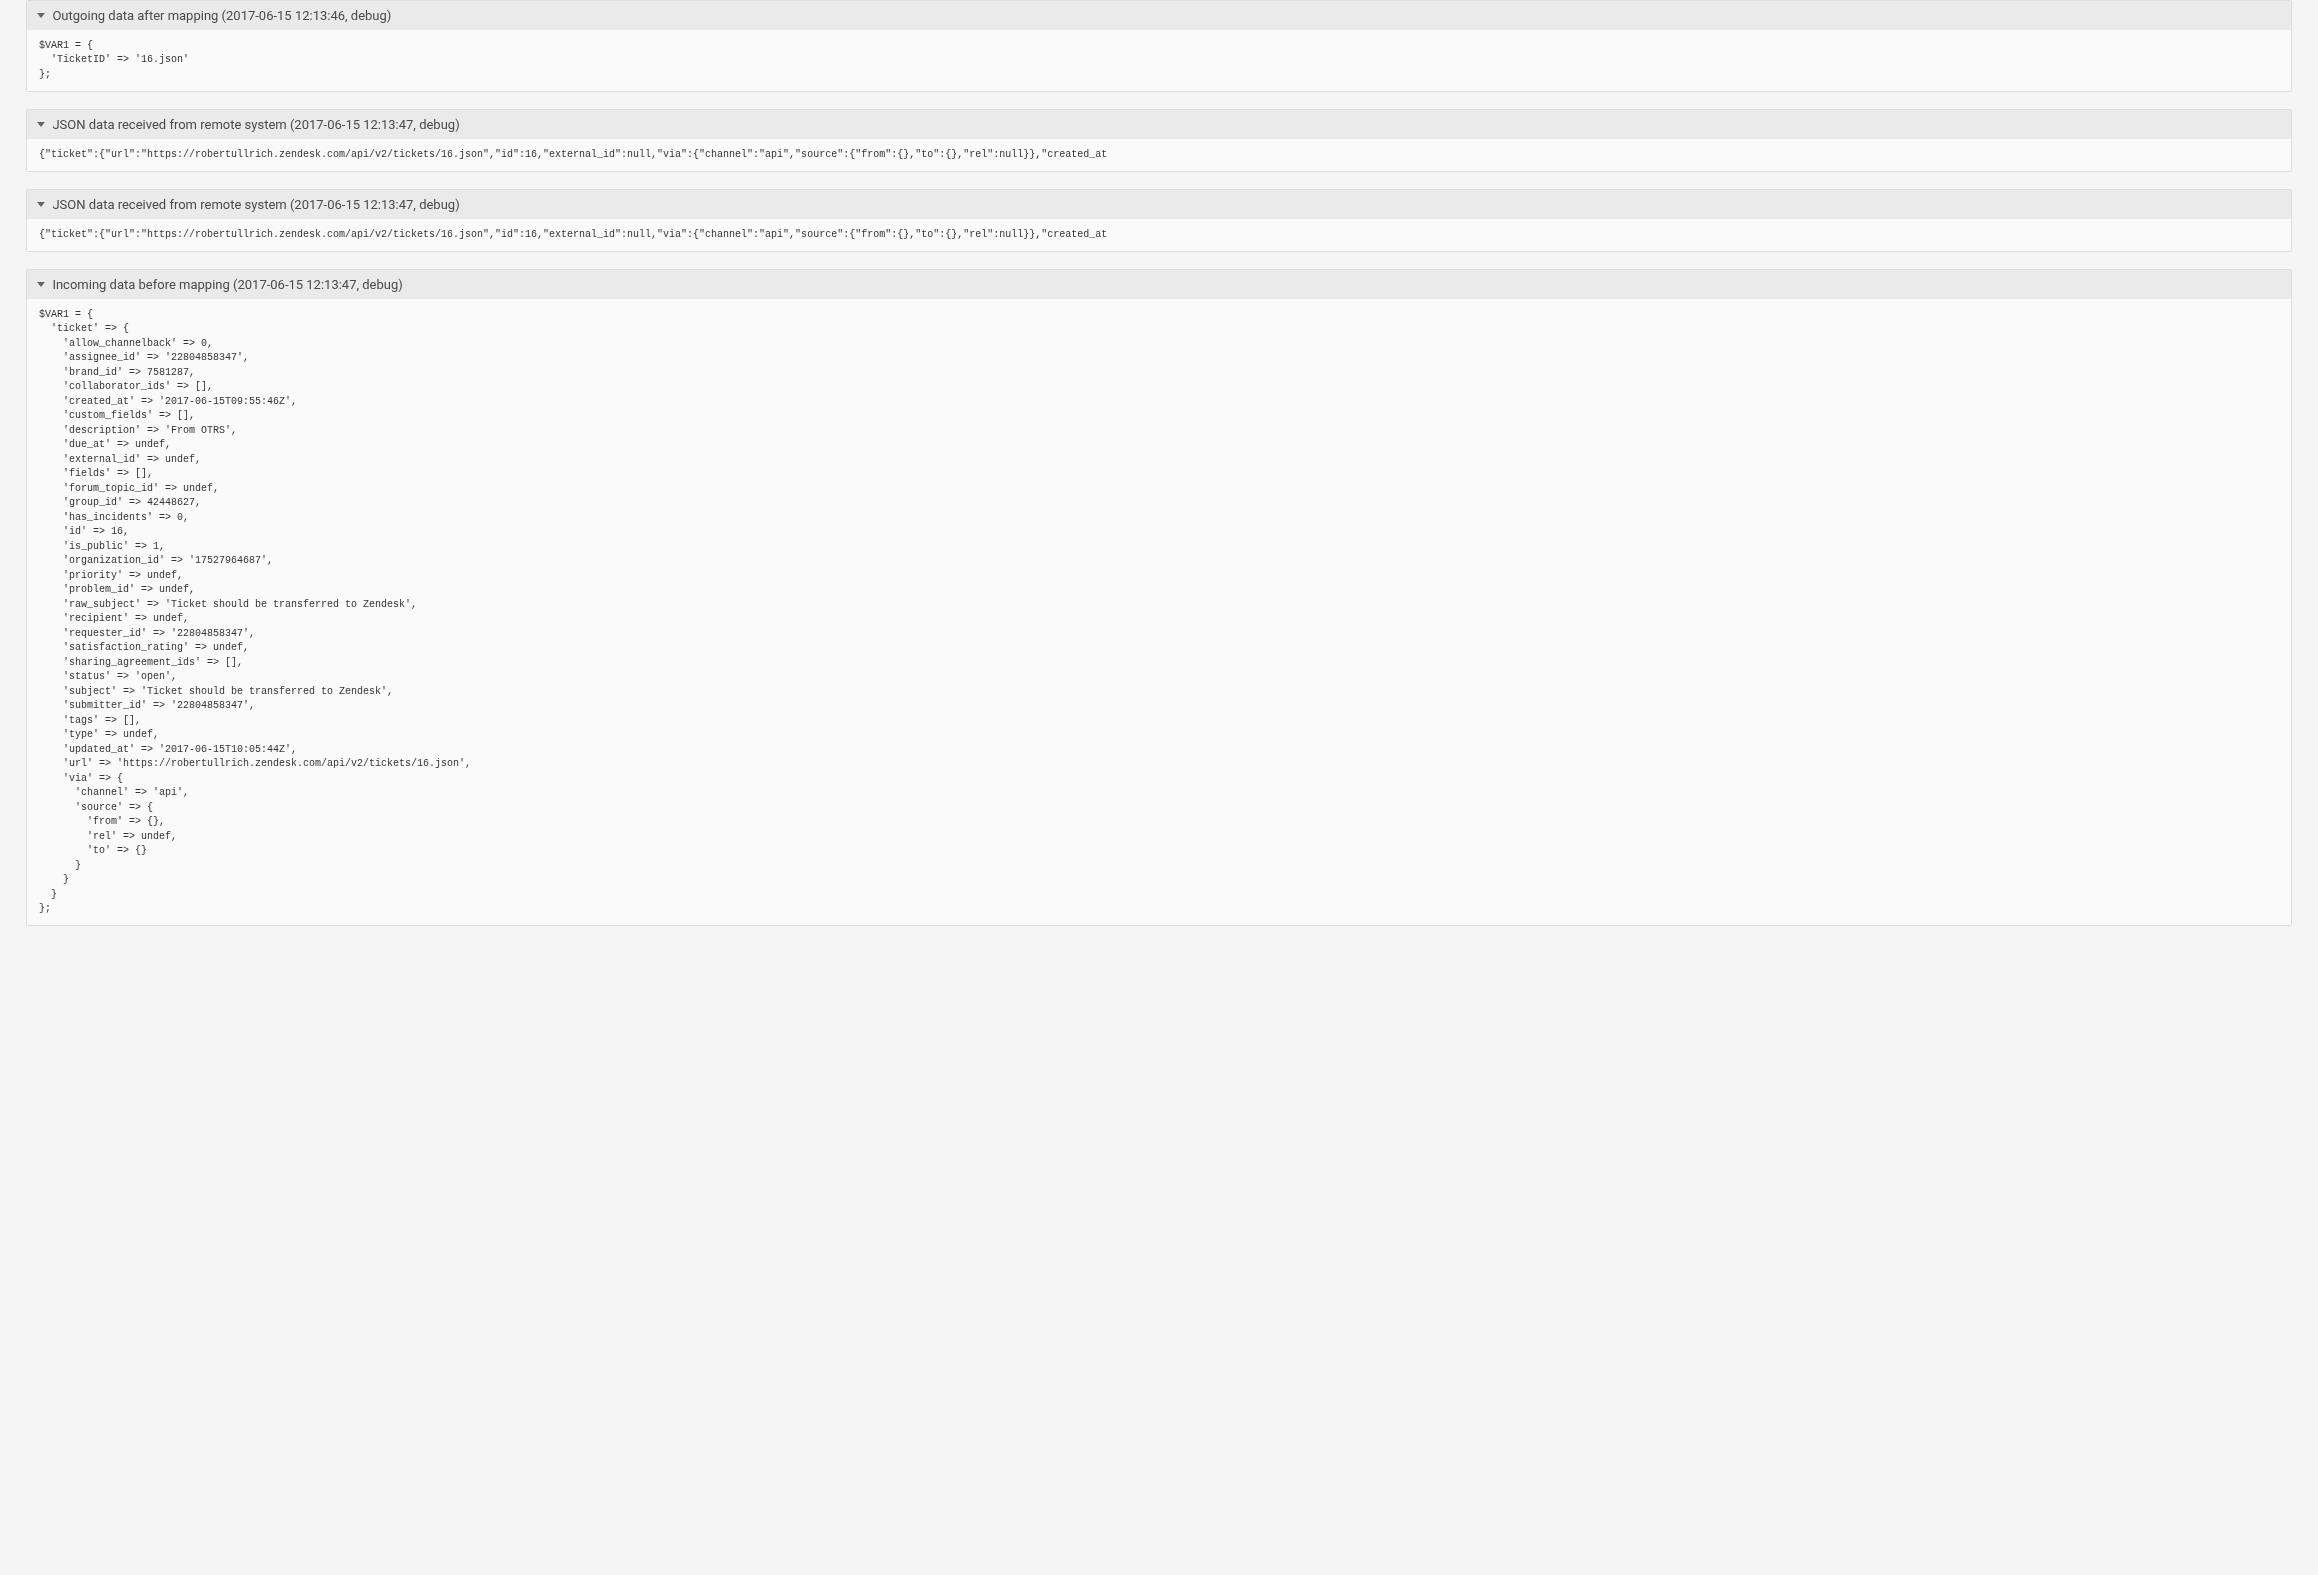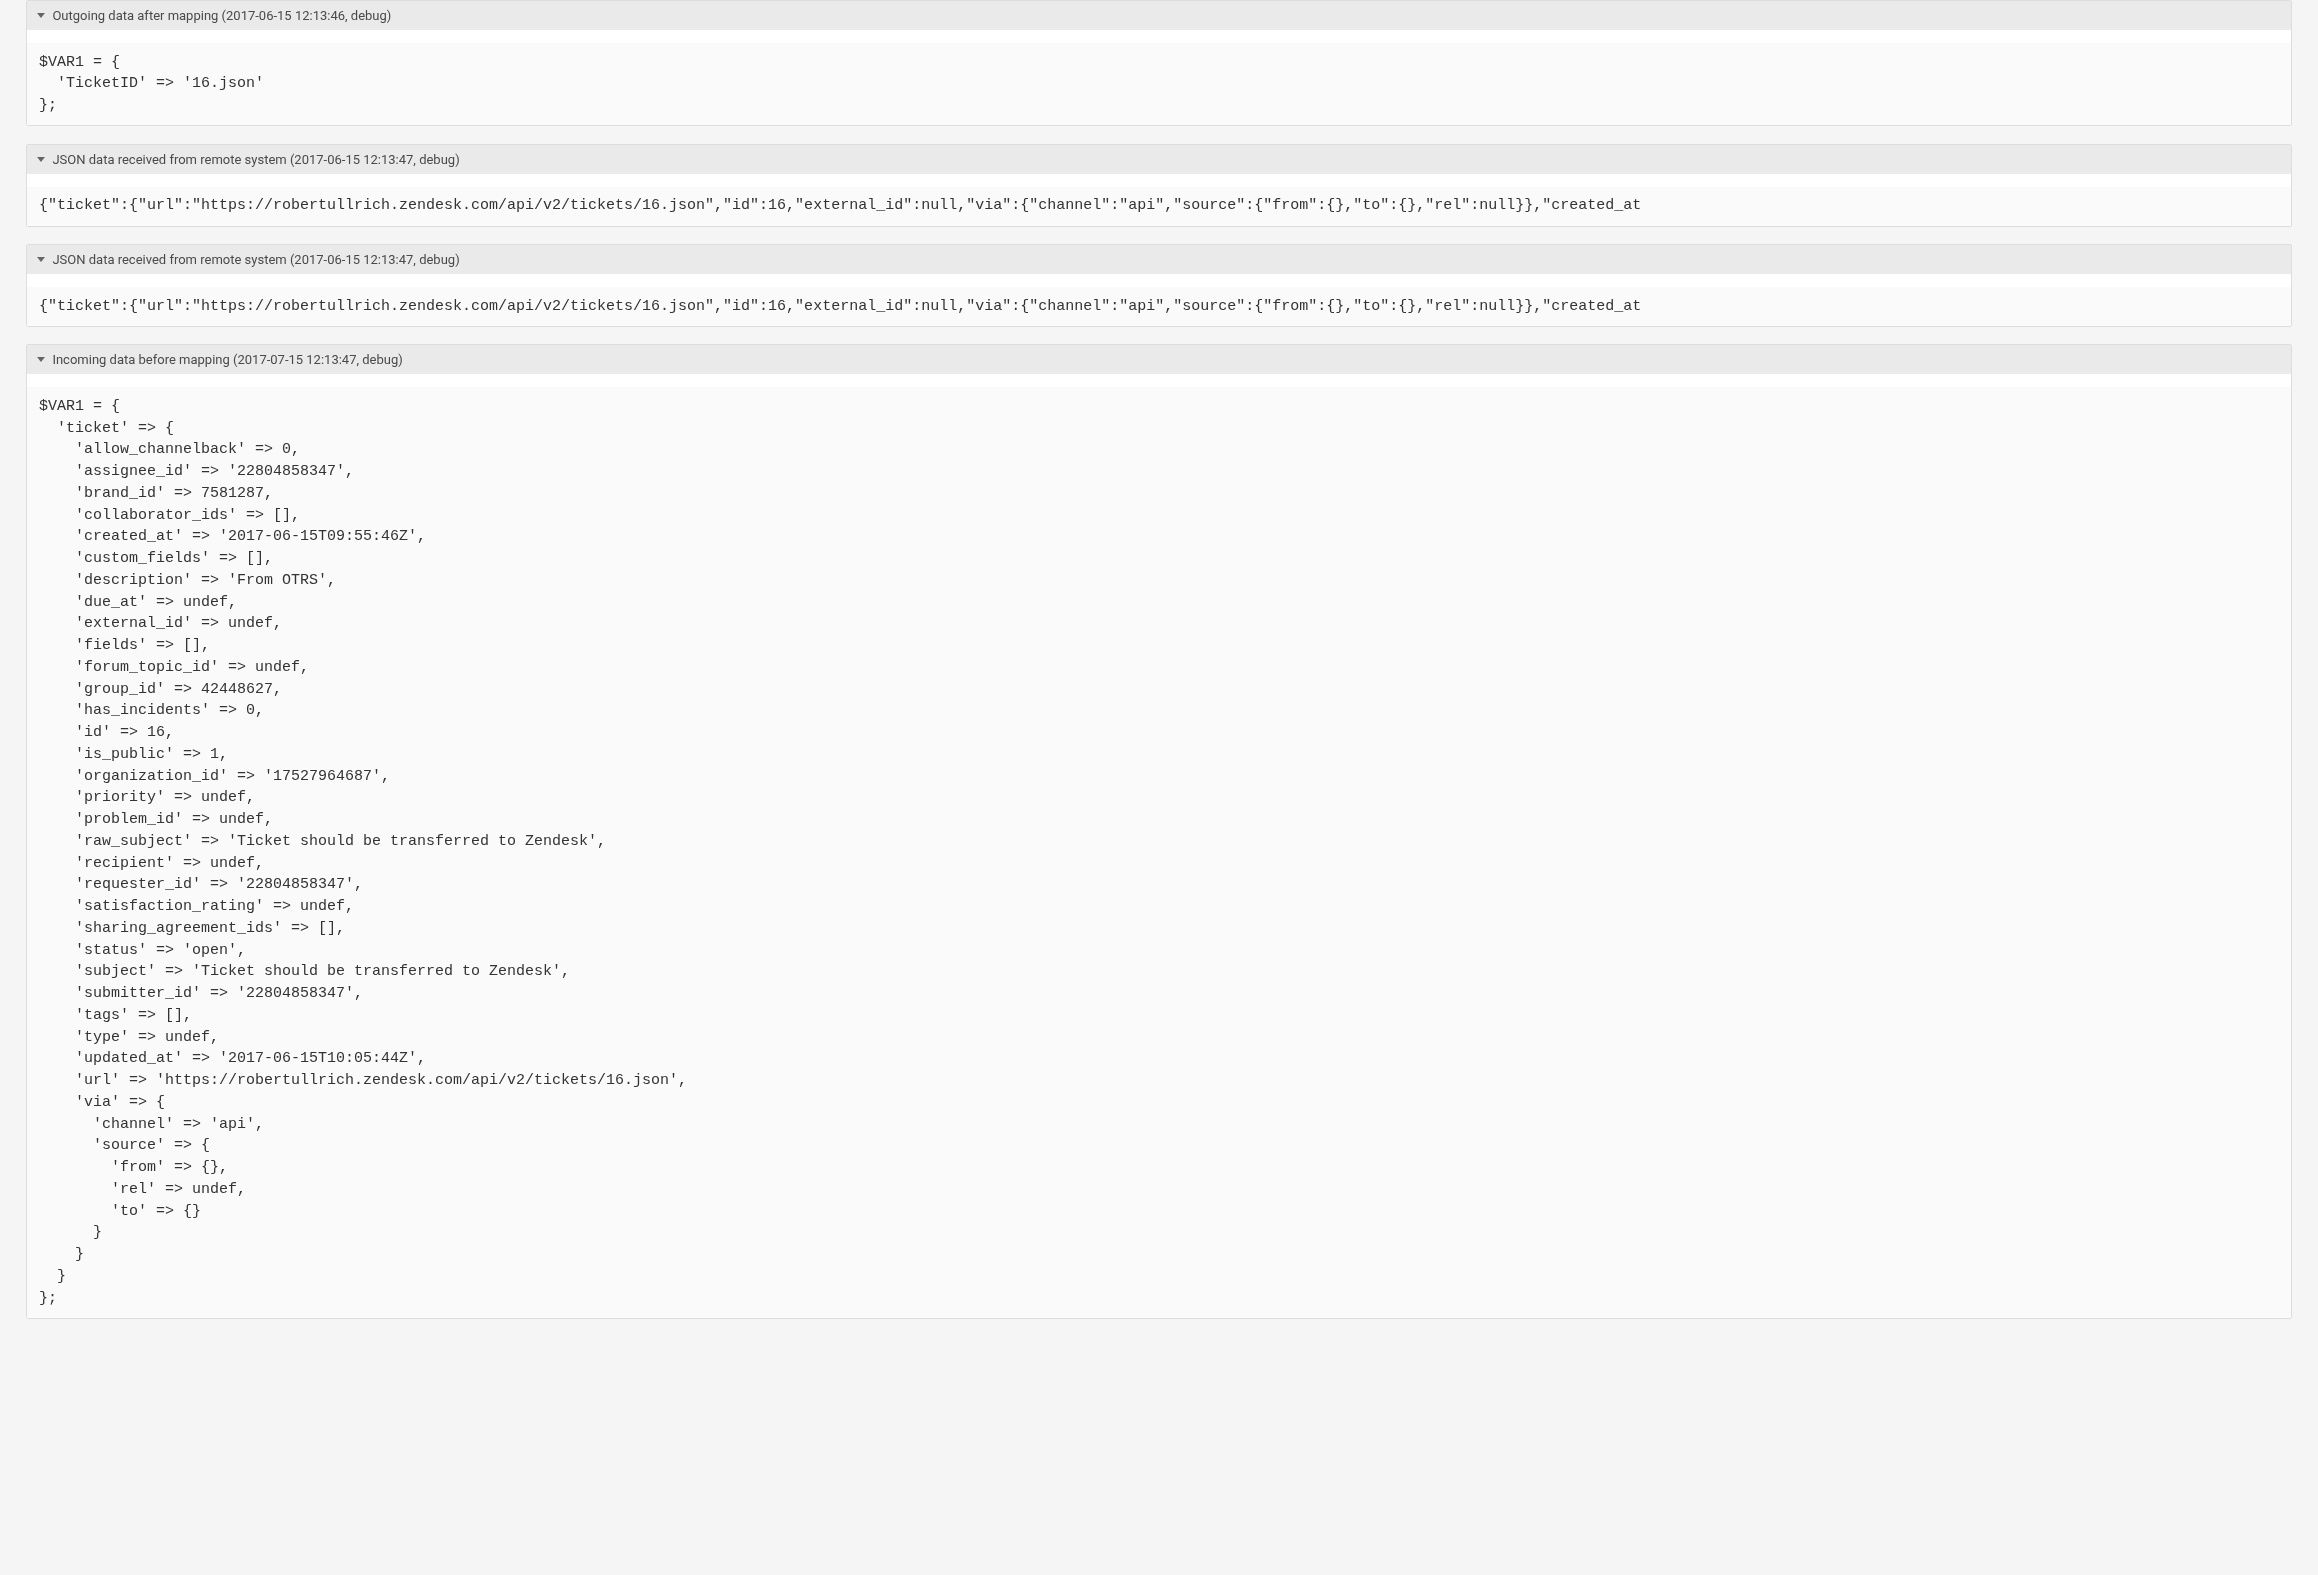--- a/index.html
+++ b/index.html
@@ -37,27 +37,26 @@
       width: 0;
       height: 0;
       border-left: 4.3px solid transparent;
       border-right: 4.3px solid transparent;
       border-top: 5.2px solid #666;
       display: inline-block;
     }
     .panel-body {
       padding: 8.6px 12px;
       font-family: "Courier New", Courier, monospace;
-      font-size: 15px;
+      font-size: 10px;
       white-space: pre;
       overflow-x: hidden;
       color: #333;
       background: #fafafa;
       line-height: 1.45;
-      margin-top: 13px;
     }
   </style>
 </head>
 <body>
 
 <div class="container">
 
   <div class="panel">
     <div class="panel-header">
       <span class="toggle-icon"></span>
@@ -81,21 +80,21 @@
     <div class="panel-header">
       <span class="toggle-icon"></span>
       <span>JSON data received from remote system (2017-06-15 12:13:47, debug)</span>
     </div>
     <div class="panel-body">{"ticket":{"url":"https://robertullrich.zendesk.com/api/v2/tickets/16.json","id":16,"external_id":null,"via":{"channel":"api","source":{"from":{},"to":{},"rel":null}},"created_at</div>
   </div>
 
   <div class="panel">
     <div class="panel-header">
       <span class="toggle-icon"></span>
-      <span>Incoming data before mapping (2017-07-15 12:13:47, debug)</span>
+      <span>Incoming data before mapping (2017-06-15 12:13:47, debug)</span>
     </div>
     <div class="panel-body">$VAR1 = {
   'ticket' =&gt; {
     'allow_channelback' =&gt; 0,
     'assignee_id' =&gt; '22804858347',
     'brand_id' =&gt; 7581287,
     'collaborator_ids' =&gt; [],
     'created_at' =&gt; '2017-06-15T09:55:46Z',
     'custom_fields' =&gt; [],
     'description' =&gt; 'From OTRS',

